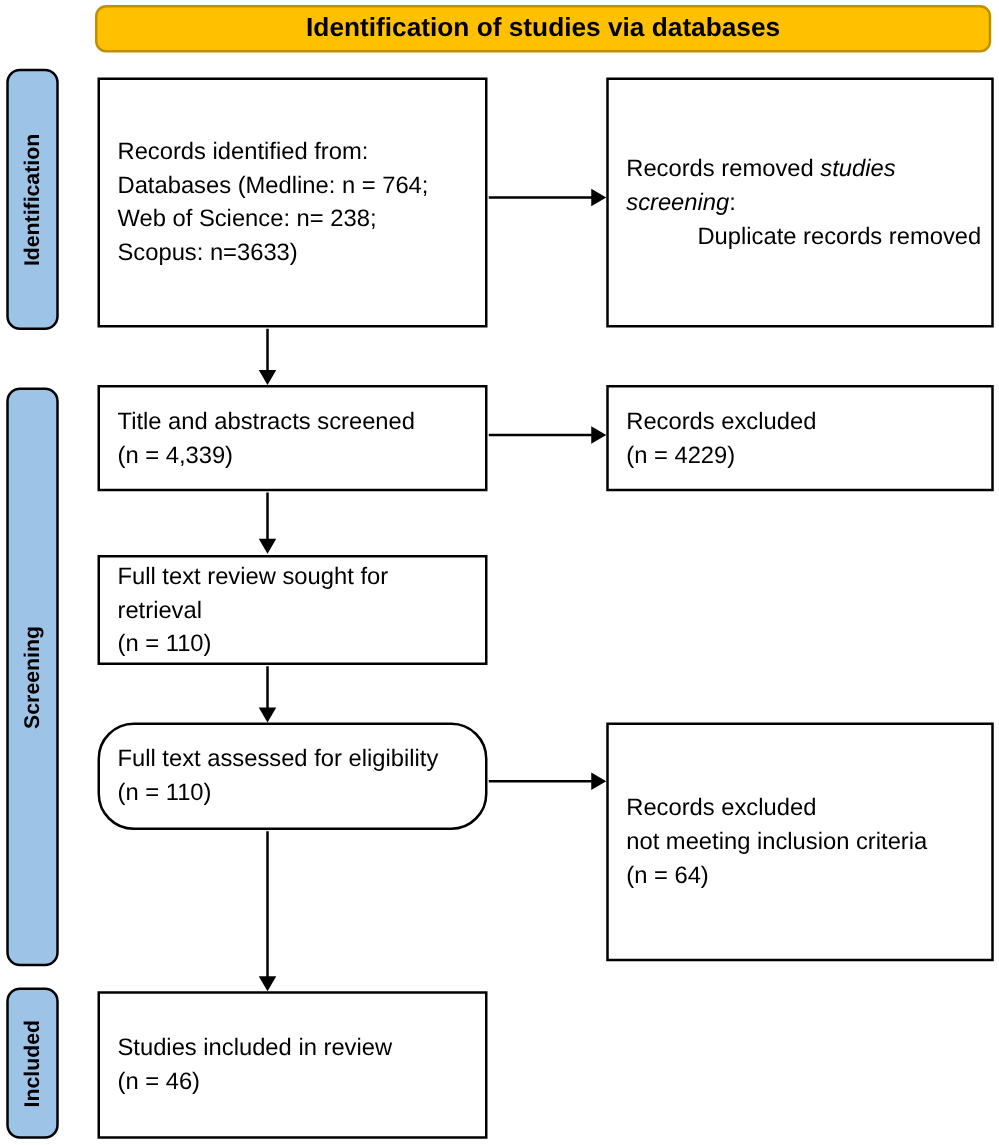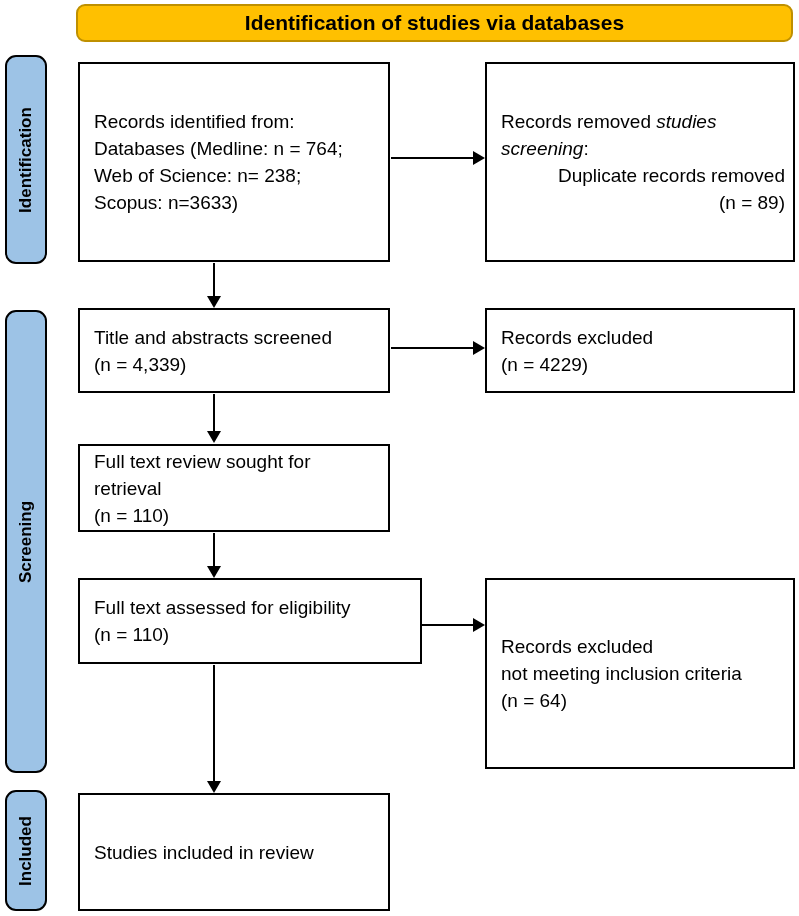--- a/index.html
+++ b/index.html
@@ -54,21 +54,21 @@
     display: flex; flex-direction: column; justify-content: center;
     font-size: 19px; line-height: 27px;
     padding-left: 14px; padding-right: 8px;
   }
   .box .indent { padding-left: 30px; text-align: right; }
   .b-records-identified { left: 78px;  top: 62px;  width: 312px; height: 200px; }
   .b-records-removed    { left: 485px; top: 62px;  width: 310px; height: 200px; }
   .b-title-screened     { left: 78px;  top: 308px; width: 312px; height: 85px; justify-content: center;  }
   .b-records-excluded-1 { left: 485px; top: 308px; width: 310px; height: 85px;  }
   .b-fulltext-sought    { left: 78px;  top: 444px; width: 312px; height: 88px;  }
-  .b-fulltext-assessed  { left: 78px;  top: 578px; width: 344px; height: 86px;  }
+  .b-fulltext-assessed  { left: 78px;  top: 578px; width: 312px; height: 86px; border-radius: 29px;  }
   .b-records-excluded-2 { left: 485px; top: 578px; width: 310px; height: 191px; }
   .b-studies-included   { left: 78px;  top: 793px; width: 312px; height: 118px; }
   svg.arrows {
     position: absolute;
     left: 0; top: 0;
     pointer-events: none;
   }
   svg.arrows line { stroke: var(--arrow); stroke-width: 2; }
   svg.arrows polygon { fill: var(--arrow); }
 </style>
@@ -126,21 +126,20 @@
     <div>Records identified from:</div>
     <div>Databases (Medline: n = 764;</div>
     <div>Web of Science: n= 238;</div>
     <div>Scopus: n=3633)</div>
   </div>
 
   <div class="box b-records-removed">
     <div><span>Records removed </span><i>studies</i></div>
     <div><i>screening</i><span>:</span></div>
     <div class="indent">Duplicate records removed</div>
-    <div class="indent">(n = 89)</div>
   </div>
 
   <div class="box b-title-screened">
     <div>Title and abstracts screened</div>
     <div>(n = 4,339)</div>
   </div>
 
   <div class="box b-records-excluded-1">
     <div>Records excluded</div>
     <div>(n = 4229)</div>
@@ -158,15 +157,16 @@
   </div>
 
   <div class="box b-records-excluded-2">
     <div>Records excluded</div>
     <div>not meeting inclusion criteria</div>
     <div>(n = 64)</div>
   </div>
 
   <div class="box b-studies-included">
     <div>Studies included in review</div>
+    <div>(n = 46)</div>
   </div>
 
 </div>
 
 </body></html>

